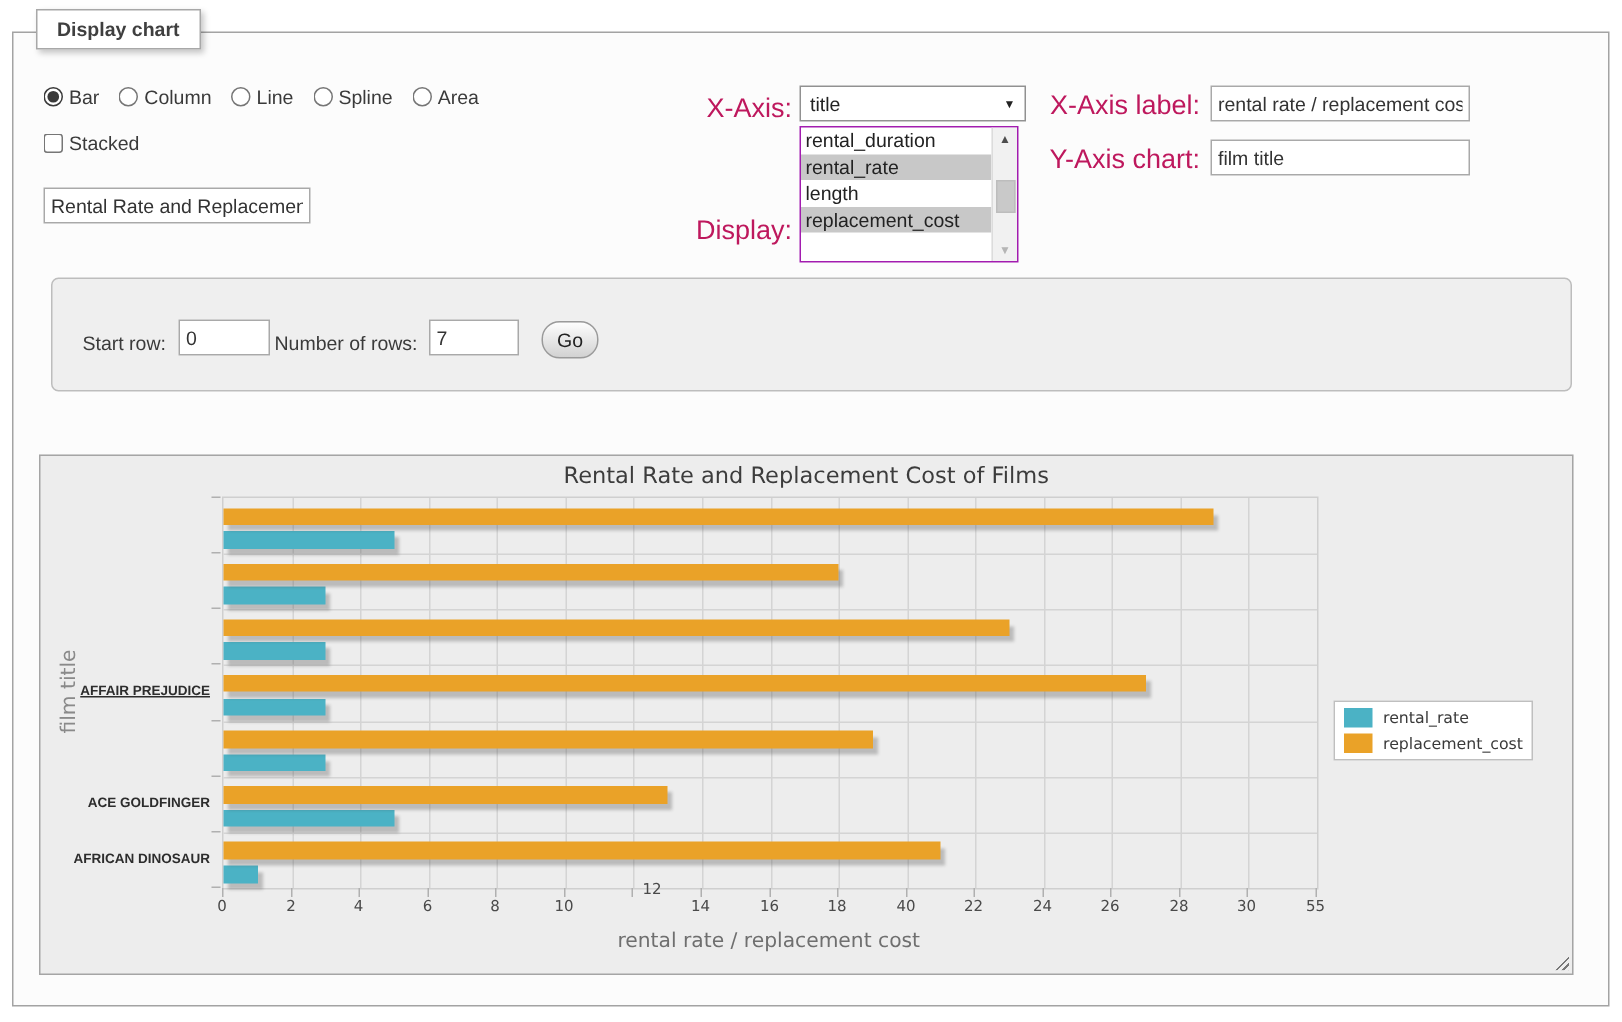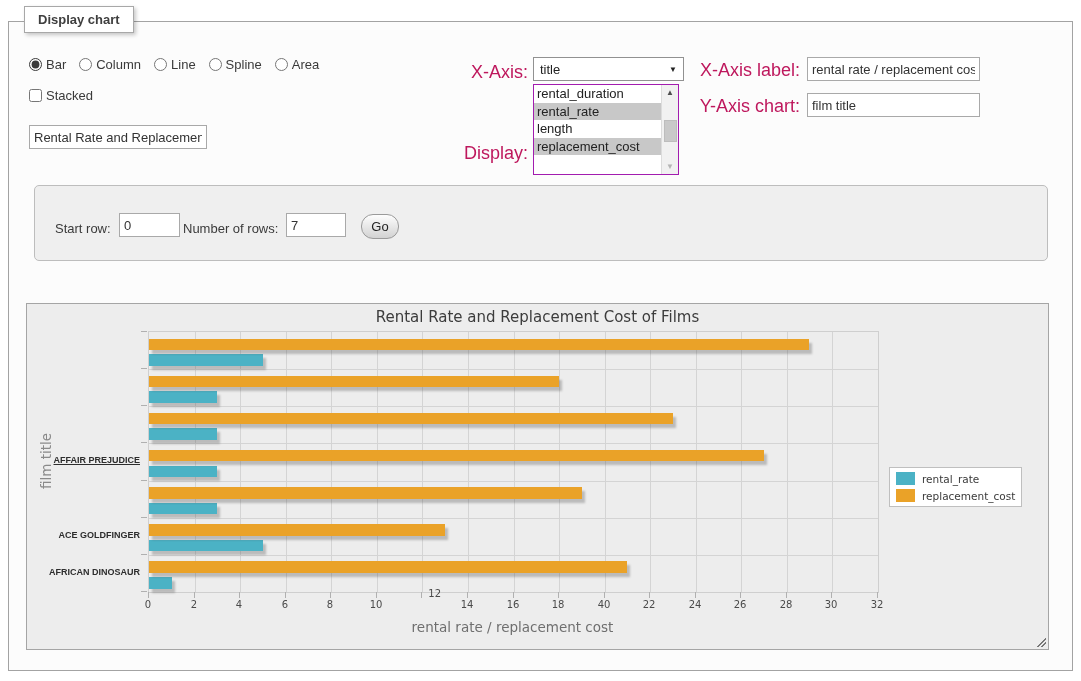--- a/index.html
+++ b/index.html
@@ -228,21 +228,21 @@
       <div class="xtick-label" style="left: 602px; top: 295px;">22</div>
       <div class="tickmark" style="left: 668px; top: 288px; width: 1px; height: 6px;"></div>
       <div class="xtick-label" style="left: 648px; top: 295px;">24</div>
       <div class="tickmark" style="left: 713px; top: 288px; width: 1px; height: 6px;"></div>
       <div class="xtick-label" style="left: 693px; top: 295px;">26</div>
       <div class="tickmark" style="left: 759px; top: 288px; width: 1px; height: 6px;"></div>
       <div class="xtick-label" style="left: 739px; top: 295px;">28</div>
       <div class="tickmark" style="left: 804px; top: 288px; width: 1px; height: 6px;"></div>
       <div class="xtick-label" style="left: 784px; top: 295px;">30</div>
       <div class="tickmark" style="left: 850px; top: 288px; width: 1px; height: 6px;"></div>
-      <div class="xtick-label" style="left: 830px; top: 295px;">32</div>
+      <div class="xtick-label" style="left: 830px; top: 295px;">55</div>
       <div class="tickmark" style="left: 114px; top: 27px; width: 6px; height: 1px;"></div>
       <div class="tickmark" style="left: 114px; top: 64px; width: 6px; height: 1px;"></div>
       <div class="tickmark" style="left: 114px; top: 101px; width: 6px; height: 1px;"></div>
       <div class="cat-label" style="top: 138.429px; height: 37.1429px; line-height: 37.1429px; text-decoration: underline;">AFFAIR PREJUDICE</div>
       <div class="tickmark" style="left: 114px; top: 138px; width: 6px; height: 1px;"></div>
       <div class="tickmark" style="left: 114px; top: 176px; width: 6px; height: 1px;"></div>
       <div class="cat-label" style="top: 212.714px; height: 37.1429px; line-height: 37.1429px;">ACE GOLDFINGER</div>
       <div class="tickmark" style="left: 114px; top: 213px; width: 6px; height: 1px;"></div>
       <div class="cat-label" style="top: 249.857px; height: 37.1429px; line-height: 37.1429px;">AFRICAN DINOSAUR</div>
       <div class="tickmark" style="left: 114px; top: 250px; width: 6px; height: 1px;"></div>

